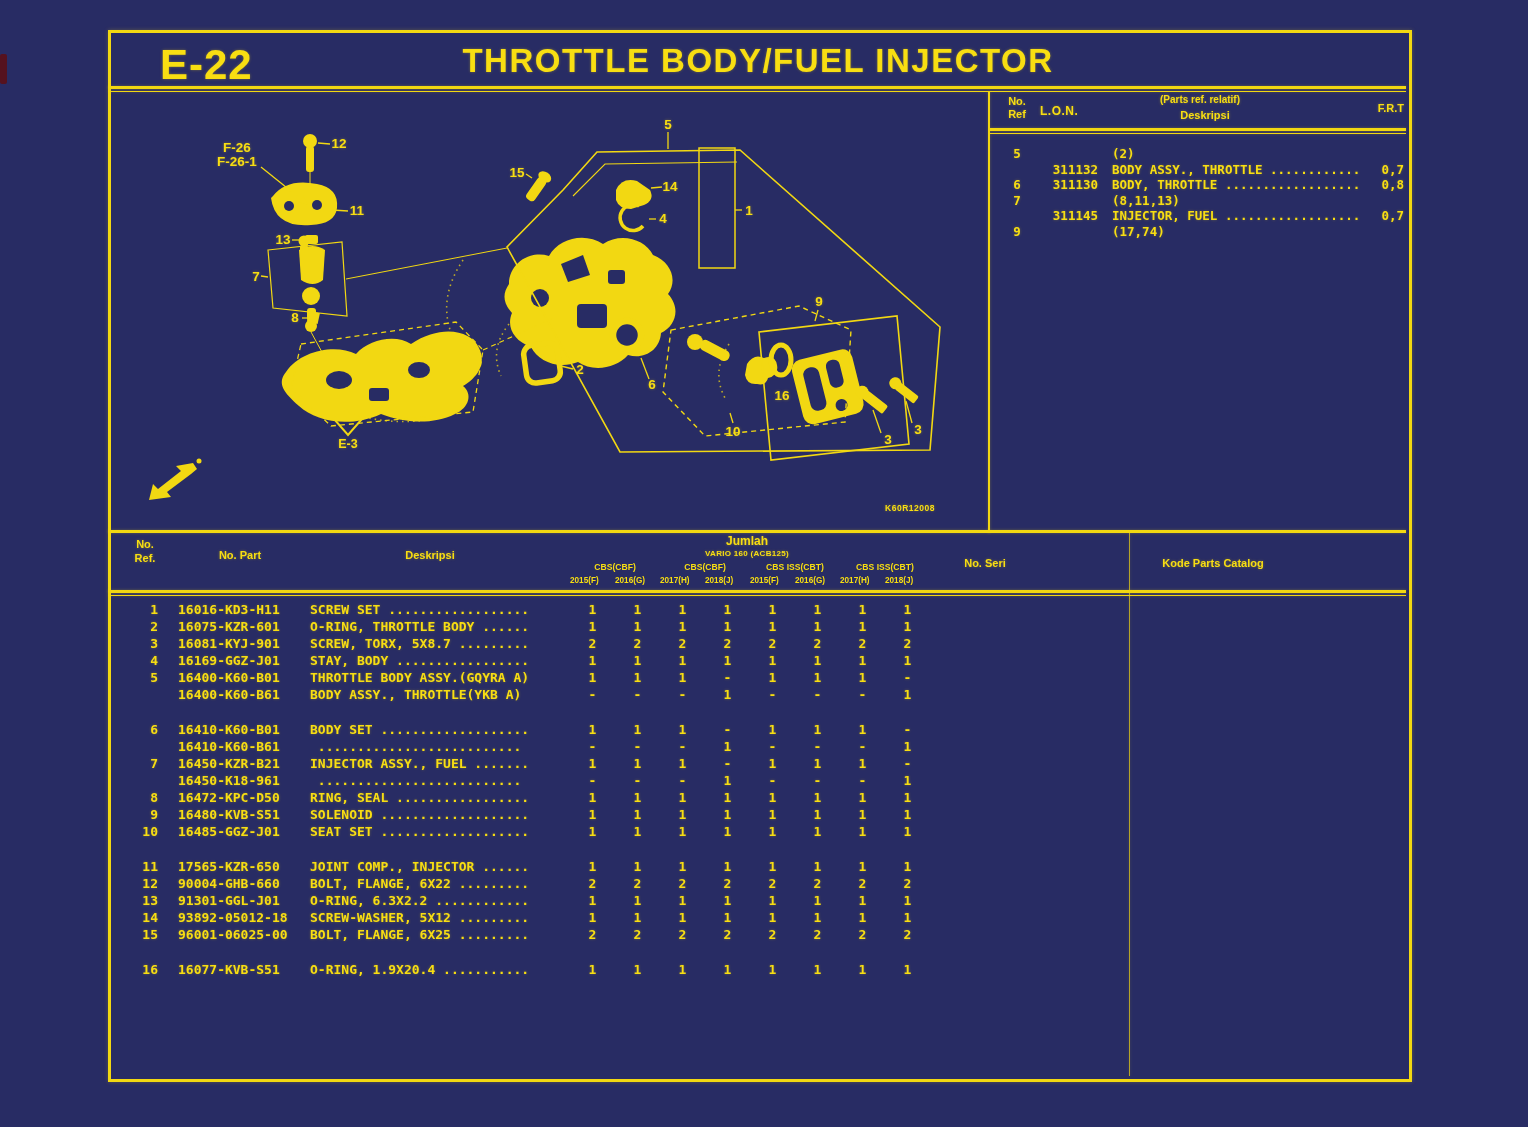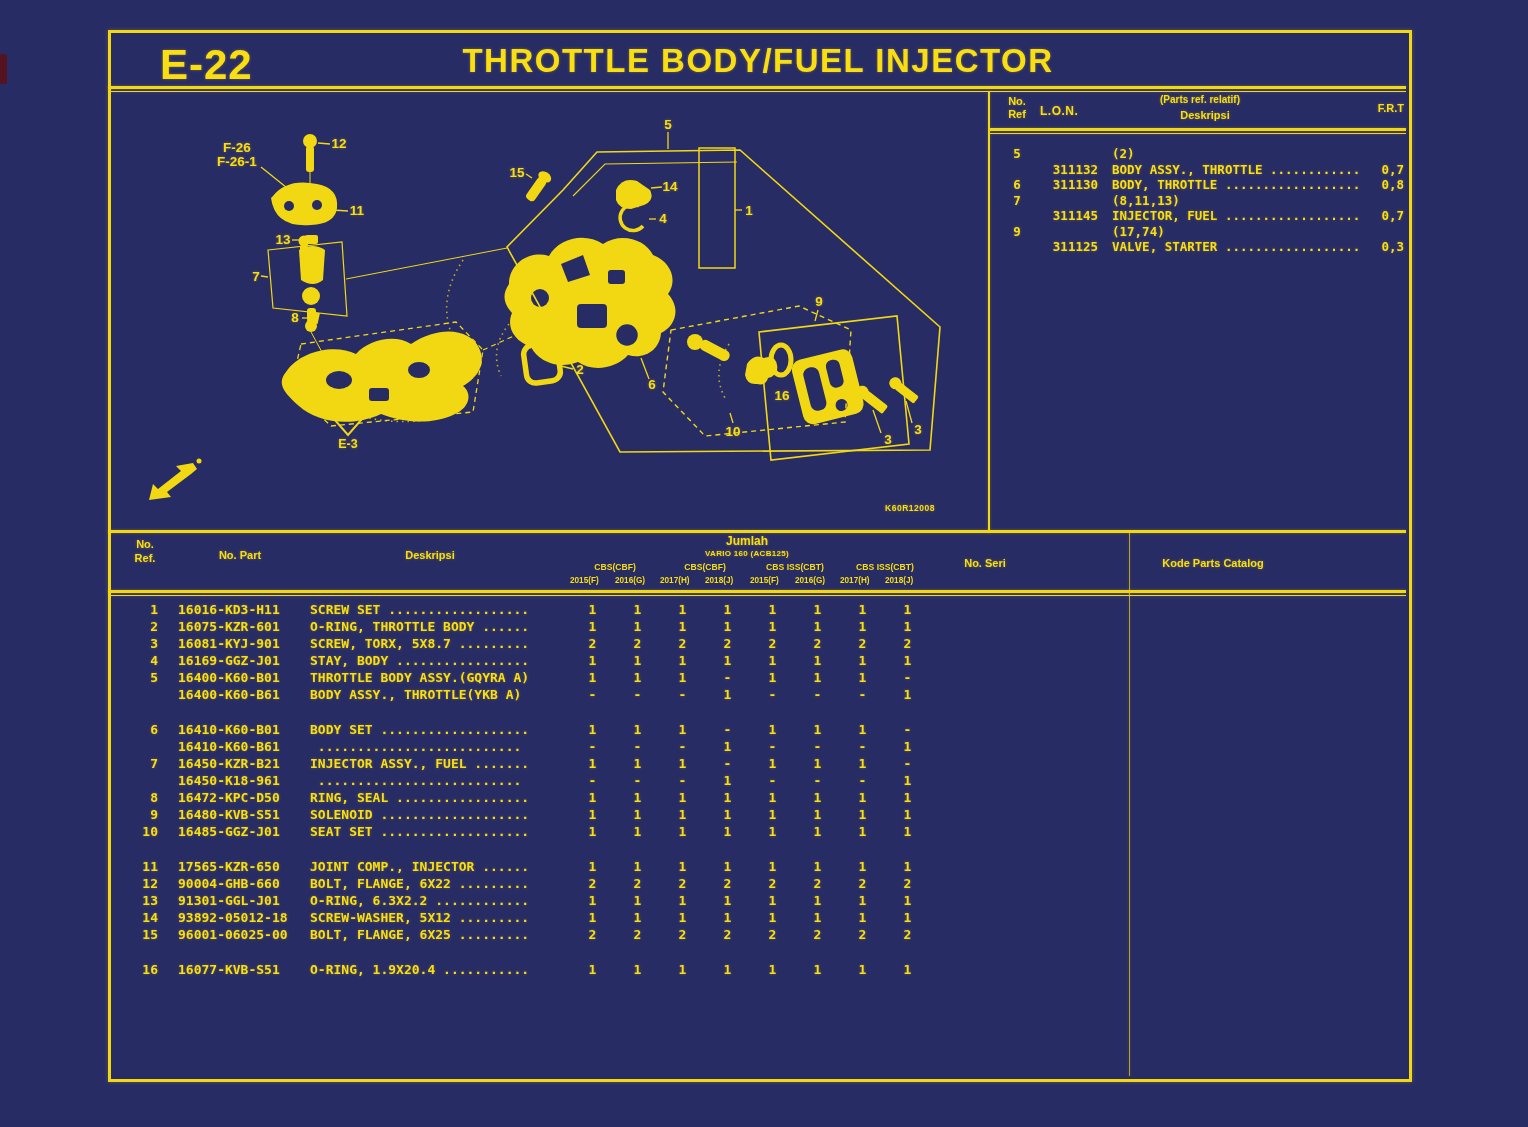--- a/index.html
+++ b/index.html
@@ -118,26 +118,20 @@
       <span class="l-ref"></span>
       <span class="l-lon">311145</span>
       <span class="l-desc">INJECTOR, FUEL ..................</span>
       <span class="l-frt">0,7</span>
     </div>
     <div class="lrow">
       <span class="l-ref">9</span>
       <span class="l-lon"></span>
       <span class="l-desc">(17,74)</span>
       <span class="l-frt"></span>
-    </div>
-    <div class="lrow">
-      <span class="l-ref"></span>
-      <span class="l-lon">311125</span>
-      <span class="l-desc">VALVE, STARTER ..................</span>
-      <span class="l-frt">0,3</span>
     </div>
   </div>
 
 <div class="hline" style="left:108px;top:530px;width:1298px;height:3px;"></div>
 <div class="pt pt-noref yel">
   <div>No.</div>
   <div>Ref.</div>
 </div>
 <div class="pt pt-nopart yel">No. Part</div>
 <div class="pt pt-desk yel">Deskripsi</div>

